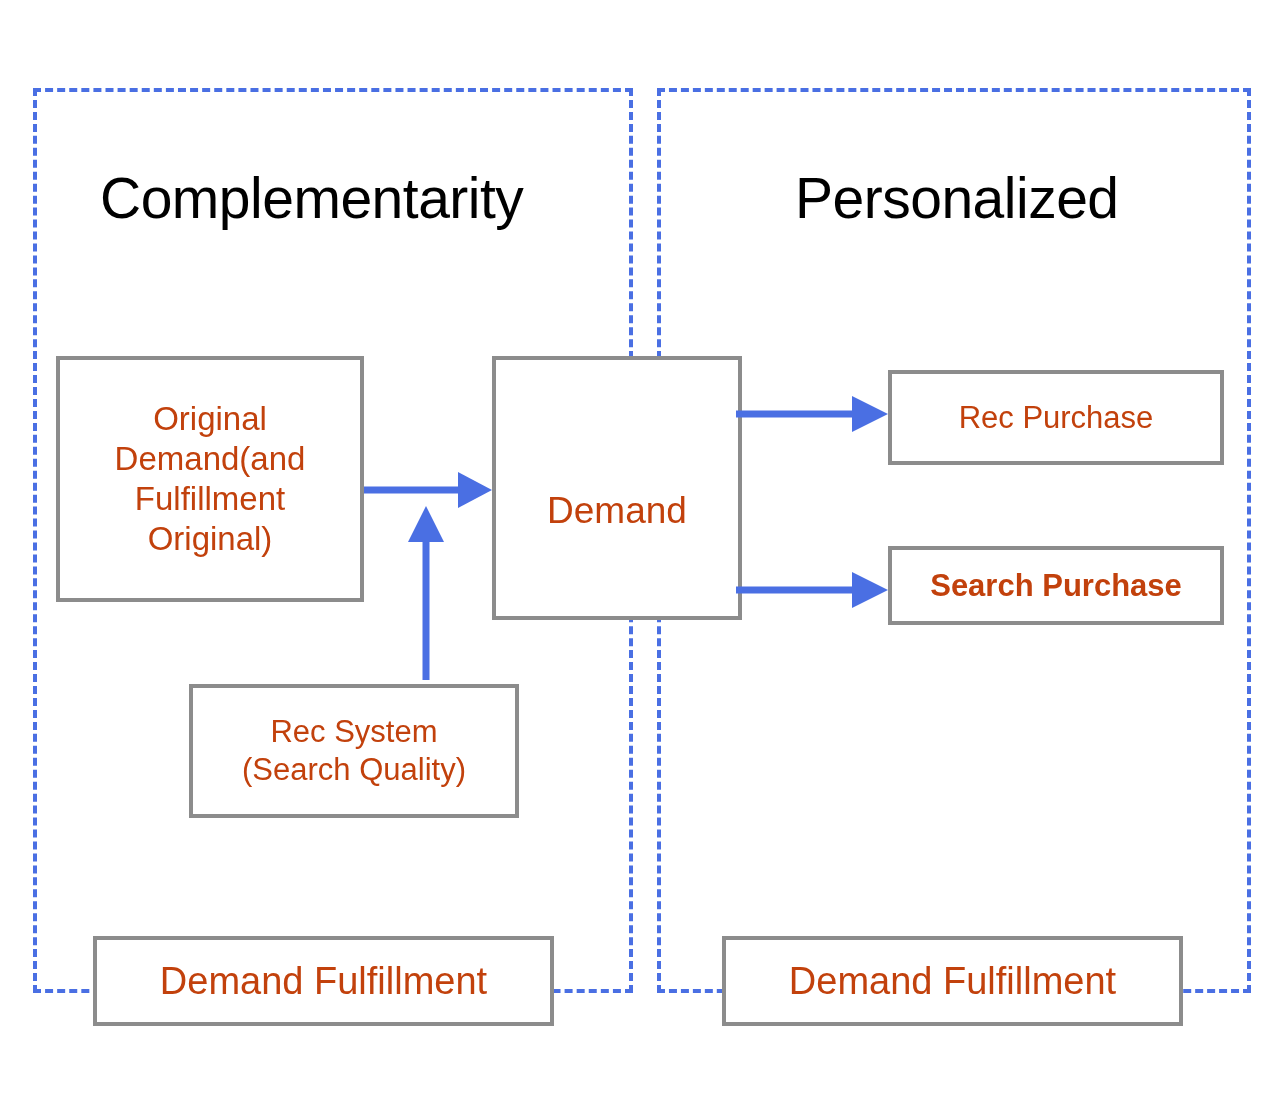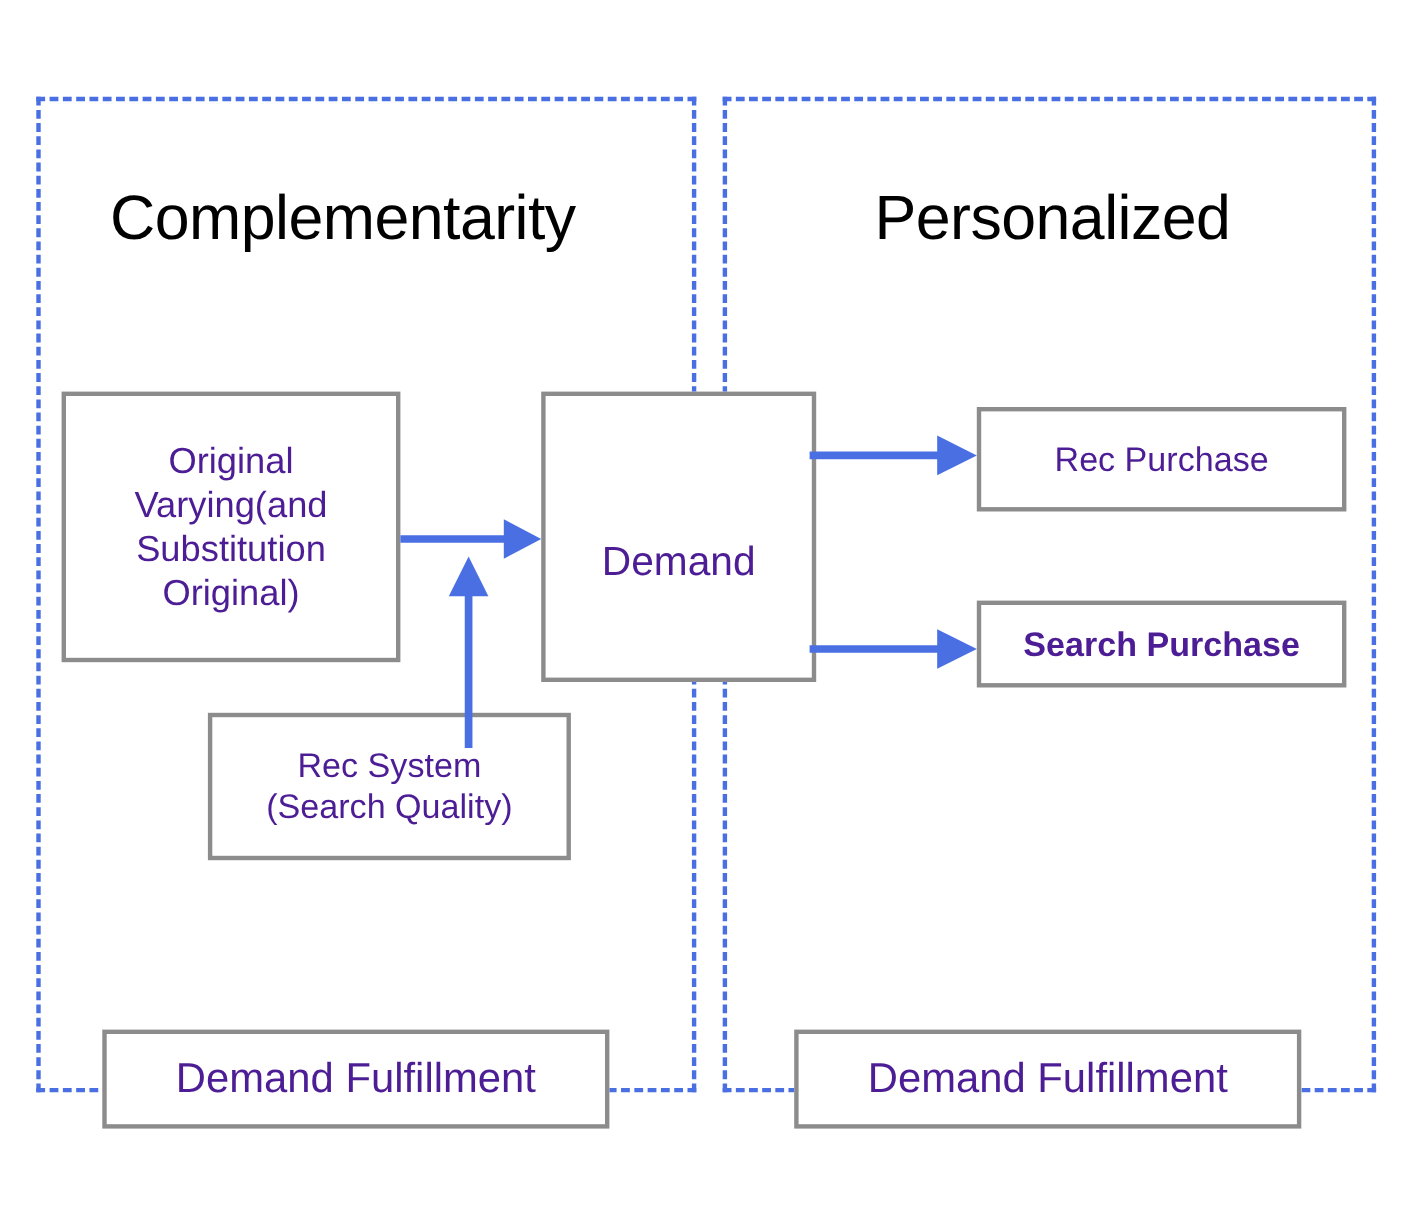--- a/index.html
+++ b/index.html
@@ -55,39 +55,39 @@
   
   .node {
     position: absolute;
     box-sizing: border-box;
     border: 4px solid #8c8c8c;
     background: #ffffff;
     display: flex;
     align-items: center;
     justify-content: center;
     text-align: center;
-    color: #4c1d95;
+    color: #c2410c;
     font-weight: 400;
     line-height: 1.22;
     z-index: 3;
   }
   .node .node-text { display: block; }
 
   #node-original-demand {
     left: 56px;  top: 356px;
     width: 308px; height: 246px;
     font-size: 33px;
   }
   #node-updated-demand {
     left: 492px; top: 356px;
     width: 250px; height: 264px;
     font-size: 37px;
   }
   #node-rec-system {
-    left: 189px; top: 648px;
+    left: 189px; top: 684px;
     width: 330px; height: 134px;
     font-size: 31px;
   }
   #node-rec-purchase {
     left: 888px; top: 370px;
     width: 336px; height: 95px;
     font-size: 31px;
   }
   #node-search-purchase {
     left: 888px; top: 546px;
@@ -125,22 +125,22 @@
 
   <div class="panel" id="panel-complementarity"></div>
   <div class="panel" id="panel-substitution"></div>
 
   <div class="panel-heading" id="heading-complementarity">Complementarity</div>
   <div class="panel-heading" id="heading-substitution">Personalized</div>
 
   <div class="node" id="node-original-demand">
     <span class="node-text">
       <span>Original</span><br>
-      <span>Varying(and</span><br>
-      <span>Substitution</span><br>
+      <span>Demand(and</span><br>
+      <span>Fulfillment</span><br>
       <span>Original)</span>
     </span>
   </div>
 
   <div class="node" id="node-updated-demand">
     <span class="node-text">
       <br>
       <span>Demand</span>
     </span>
   </div>

